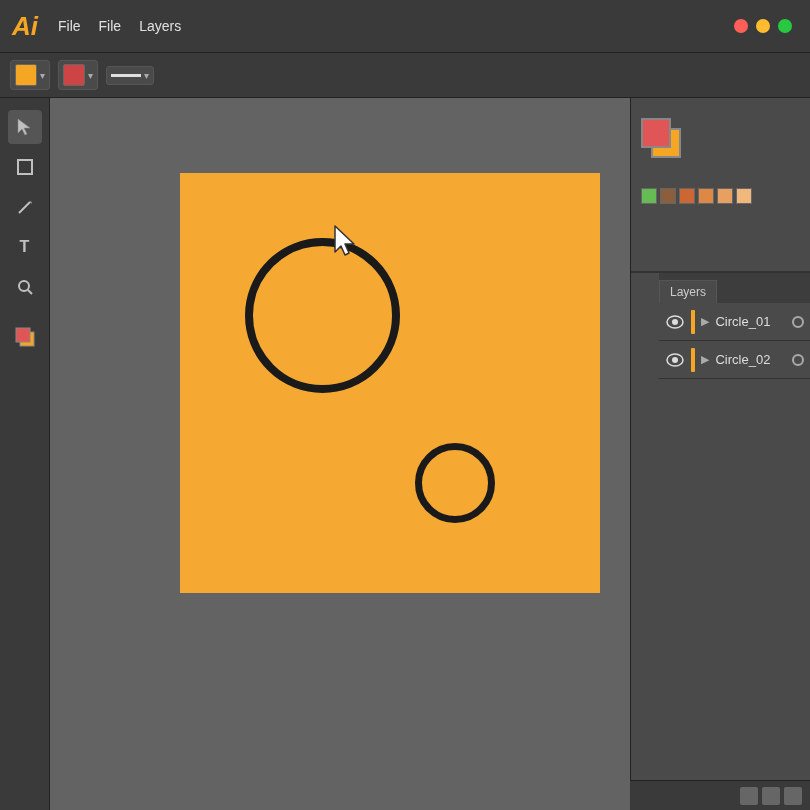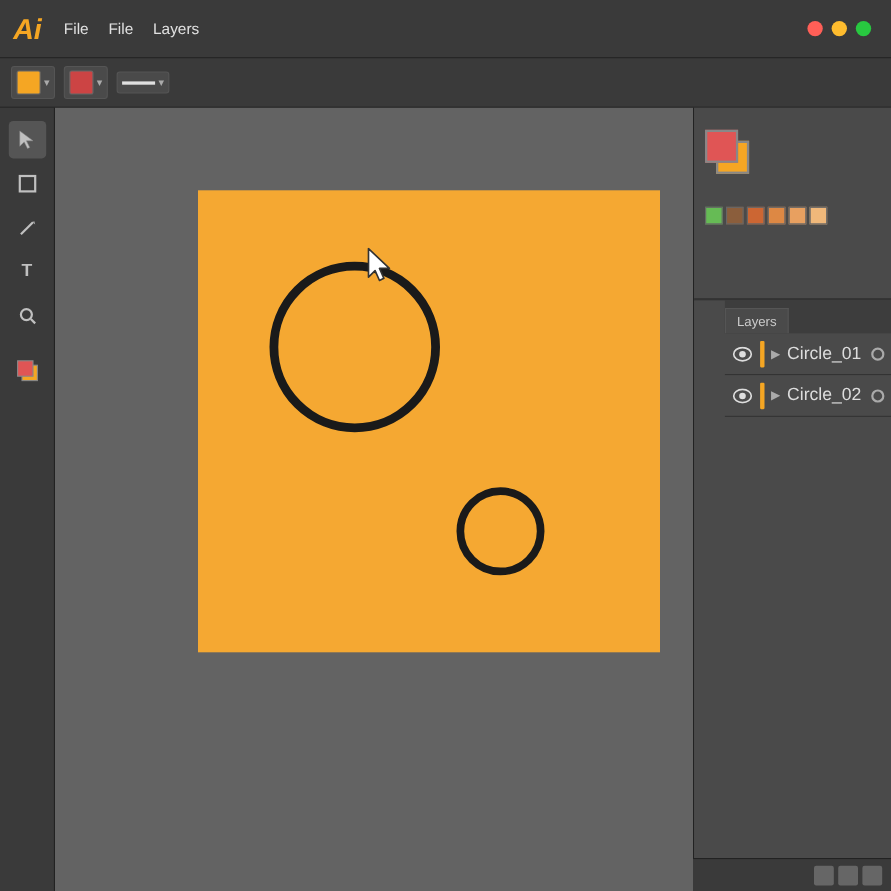--- a/index.html
+++ b/index.html
@@ -262,21 +262,21 @@
       height: 24px;
       border-radius: 1px;
     }
     .layer-expand {
       color: #aaa;
       font-size: 11px;
       cursor: pointer;
     }
     .layer-name {
       color: #ddd;
-      font-size: 16px;
+      font-size: 13px;
       flex: 1;
     }
     .layer-target {
       width: 12px;
       height: 12px;
       border-radius: 50%;
       border: 2px solid #aaa;
       background: transparent;
     }
 

